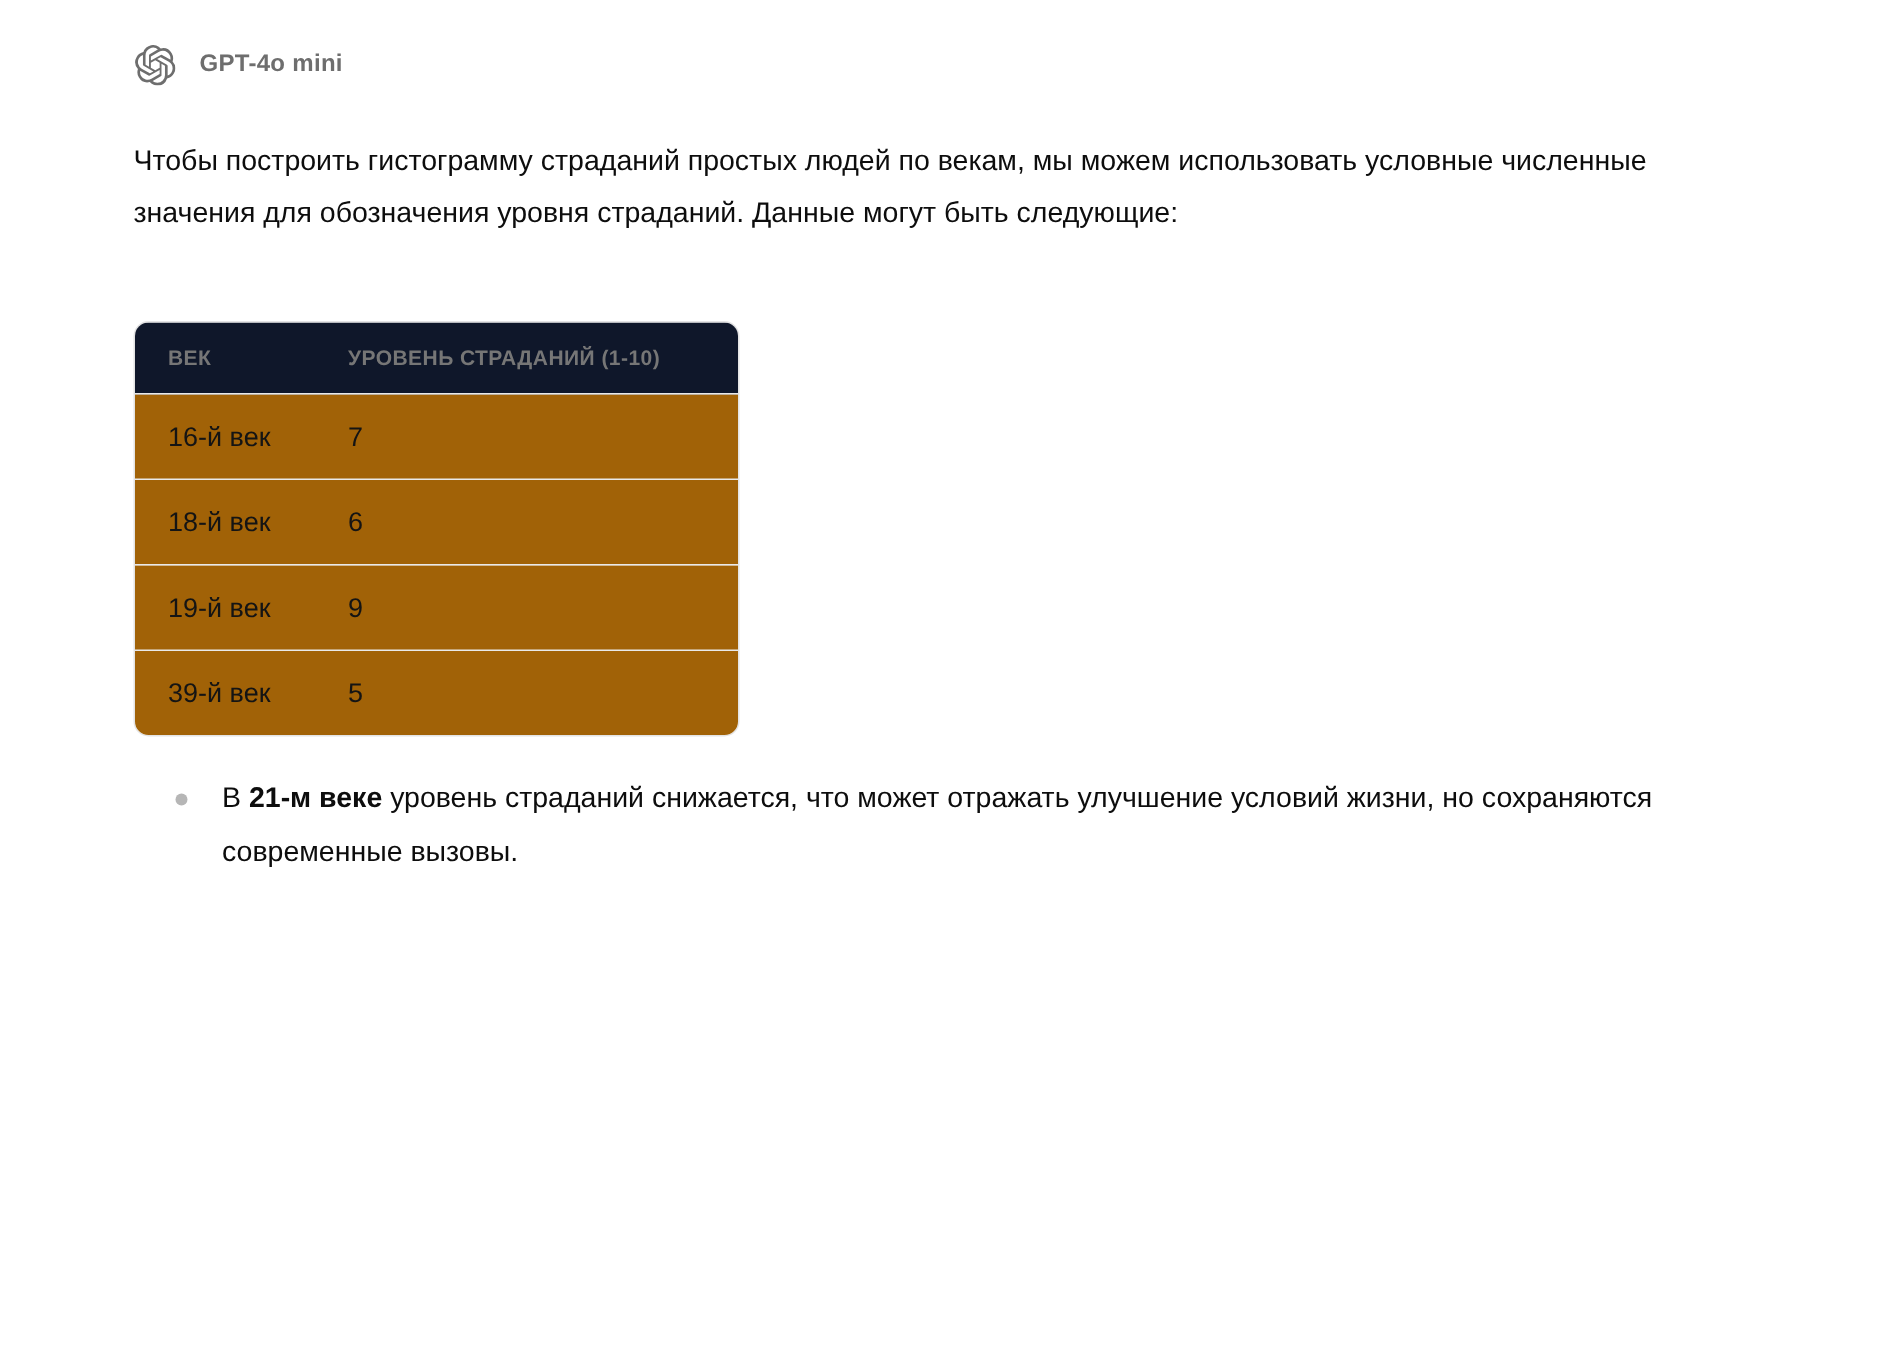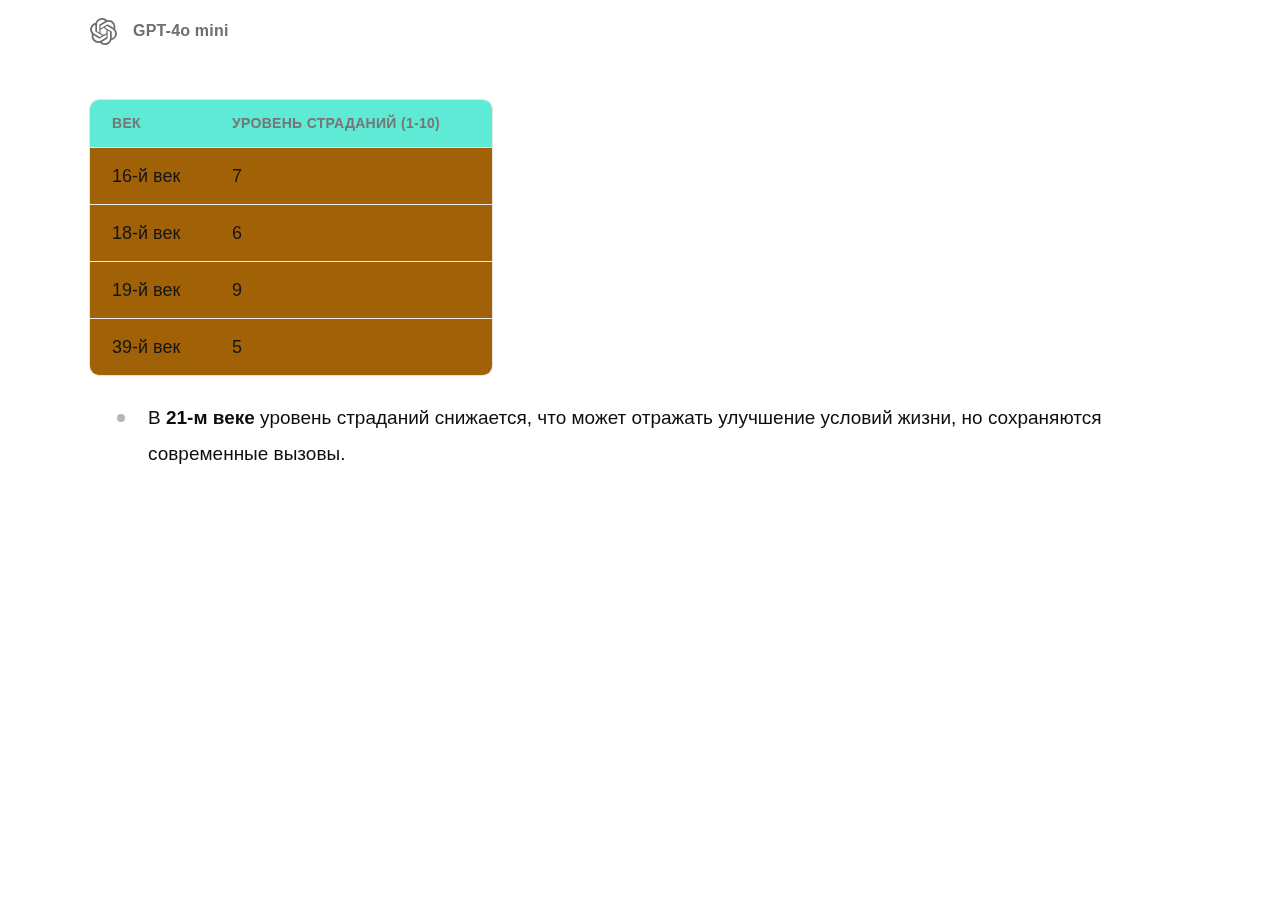--- a/index.html
+++ b/index.html
@@ -9,21 +9,21 @@
     height: 906px;
     background: #ffffff;
     font-family: "Liberation Sans", sans-serif;
     color: #0d0d0d;
     position: relative;
     overflow: hidden;
   }
   .content {
     position: absolute;
     left: 89px;
-    top: 0;
+    top: 12px;
     width: 1090px;
   }
   .model-header {
     display: flex;
     align-items: center;
     gap: 16px;
     margin-top: 17px;
     height: 28px;
   }
   .model-logo {
@@ -59,21 +59,21 @@
     overflow: hidden;
     background: #ffffff;
   }
   table {
     width: 100%;
     border-collapse: collapse;
     table-layout: fixed;
   }
   col.c1 { width: 120px; }
   thead th {
-    background: #5eead4;
+    background: #0f172a;
     font-size: 14px;
     font-weight: 700;
     color: #767676;
     text-align: left;
     text-transform: uppercase;
     letter-spacing: 0.3px;
     line-height: 19px;
     padding: 14px 6px 14px 22px;
     white-space: nowrap;
   }
@@ -126,20 +126,21 @@
 
   <div class="model-header">
     <span class="model-logo">
       <svg viewBox="0 0 24 24" xmlns="http://www.w3.org/2000/svg">
           <path d="M22.2819 9.8211a5.9847 5.9847 0 0 0-.5157-4.9108 6.0462 6.0462 0 0 0-6.5098-2.9A6.0651 6.0651 0 0 0 4.9807 4.1818a5.9847 5.9847 0 0 0-3.9977 2.9 6.0462 6.0462 0 0 0 .7427 7.0966 5.98 5.98 0 0 0 .511 4.9107 6.051 6.051 0 0 0 6.5146 2.9001A5.9847 5.9847 0 0 0 13.2599 24a6.0557 6.0557 0 0 0 5.7718-4.2058 5.9894 5.9894 0 0 0 3.9977-2.9001 6.0557 6.0557 0 0 0-.7475-7.073zM13.2599 22.4301a4.4755 4.4755 0 0 1-2.8764-1.0408l.1419-.0804 4.7783-2.7582a.7948.7948 0 0 0 .3927-.6813v-6.7369l2.02 1.1686a.071.071 0 0 1 .038.052v5.5826a4.504 4.504 0 0 1-4.4945 4.4944zm-9.6607-4.1254a4.4708 4.4708 0 0 1-.5346-3.0137l.142.0852 4.783 2.7582a.7712.7712 0 0 0 .7806 0l5.8428-3.3685v2.3324a.0804.0804 0 0 1-.0332.0615L9.74 19.9502a4.4992 4.4992 0 0 1-6.1408-1.6455zM2.3408 7.8956a4.485 4.485 0 0 1 2.3655-1.9728V11.6a.7664.7664 0 0 0 .3879.6765l5.8144 3.3543-2.0201 1.1685a.0757.0757 0 0 1-.071 0l-4.8303-2.7865A4.504 4.504 0 0 1 2.3408 7.8956zm16.5963 3.8558L13.1038 8.364 15.1192 7.2a.0757.0757 0 0 1 .071 0l4.8303 2.7913a4.4944 4.4944 0 0 1-.6765 8.1042v-5.6772a.79.79 0 0 0-.407-.667zm2.0107-3.0231l-.142-.0852-4.7735-2.7818a.7759.7759 0 0 0-.7854 0L9.409 9.2297V6.8974a.0662.0662 0 0 1 .0284-.0615l4.8303-2.7866a4.4992 4.4992 0 0 1 6.6802 4.66zM8.3065 12.863l-2.02-1.1638a.0804.0804 0 0 1-.038-.0567V6.0742a4.4992 4.4992 0 0 1 7.3757-3.4537l-.142.0805L8.704 5.459a.7948.7948 0 0 0-.3927.6813zm1.0976-2.3654l2.602-1.4998 2.6069 1.4998v2.9994l-2.5974 1.4997-2.6067-1.4997z"></path>
         </svg>
     </span>
     <span class="model-name">GPT-4o mini</span>
   </div>
 
+  <p class="intro">Чтобы построить гистограмму страданий простых людей по векам, мы можем использовать условные численные значения для обозначения уровня страданий. Данные могут быть следующие:</p>
 
   <div class="table-card">
     <table>
       <colgroup>
           <col class="c1">
           <col>
         </colgroup>
       <thead>
         <tr>
           <th>ВЕК</th>

